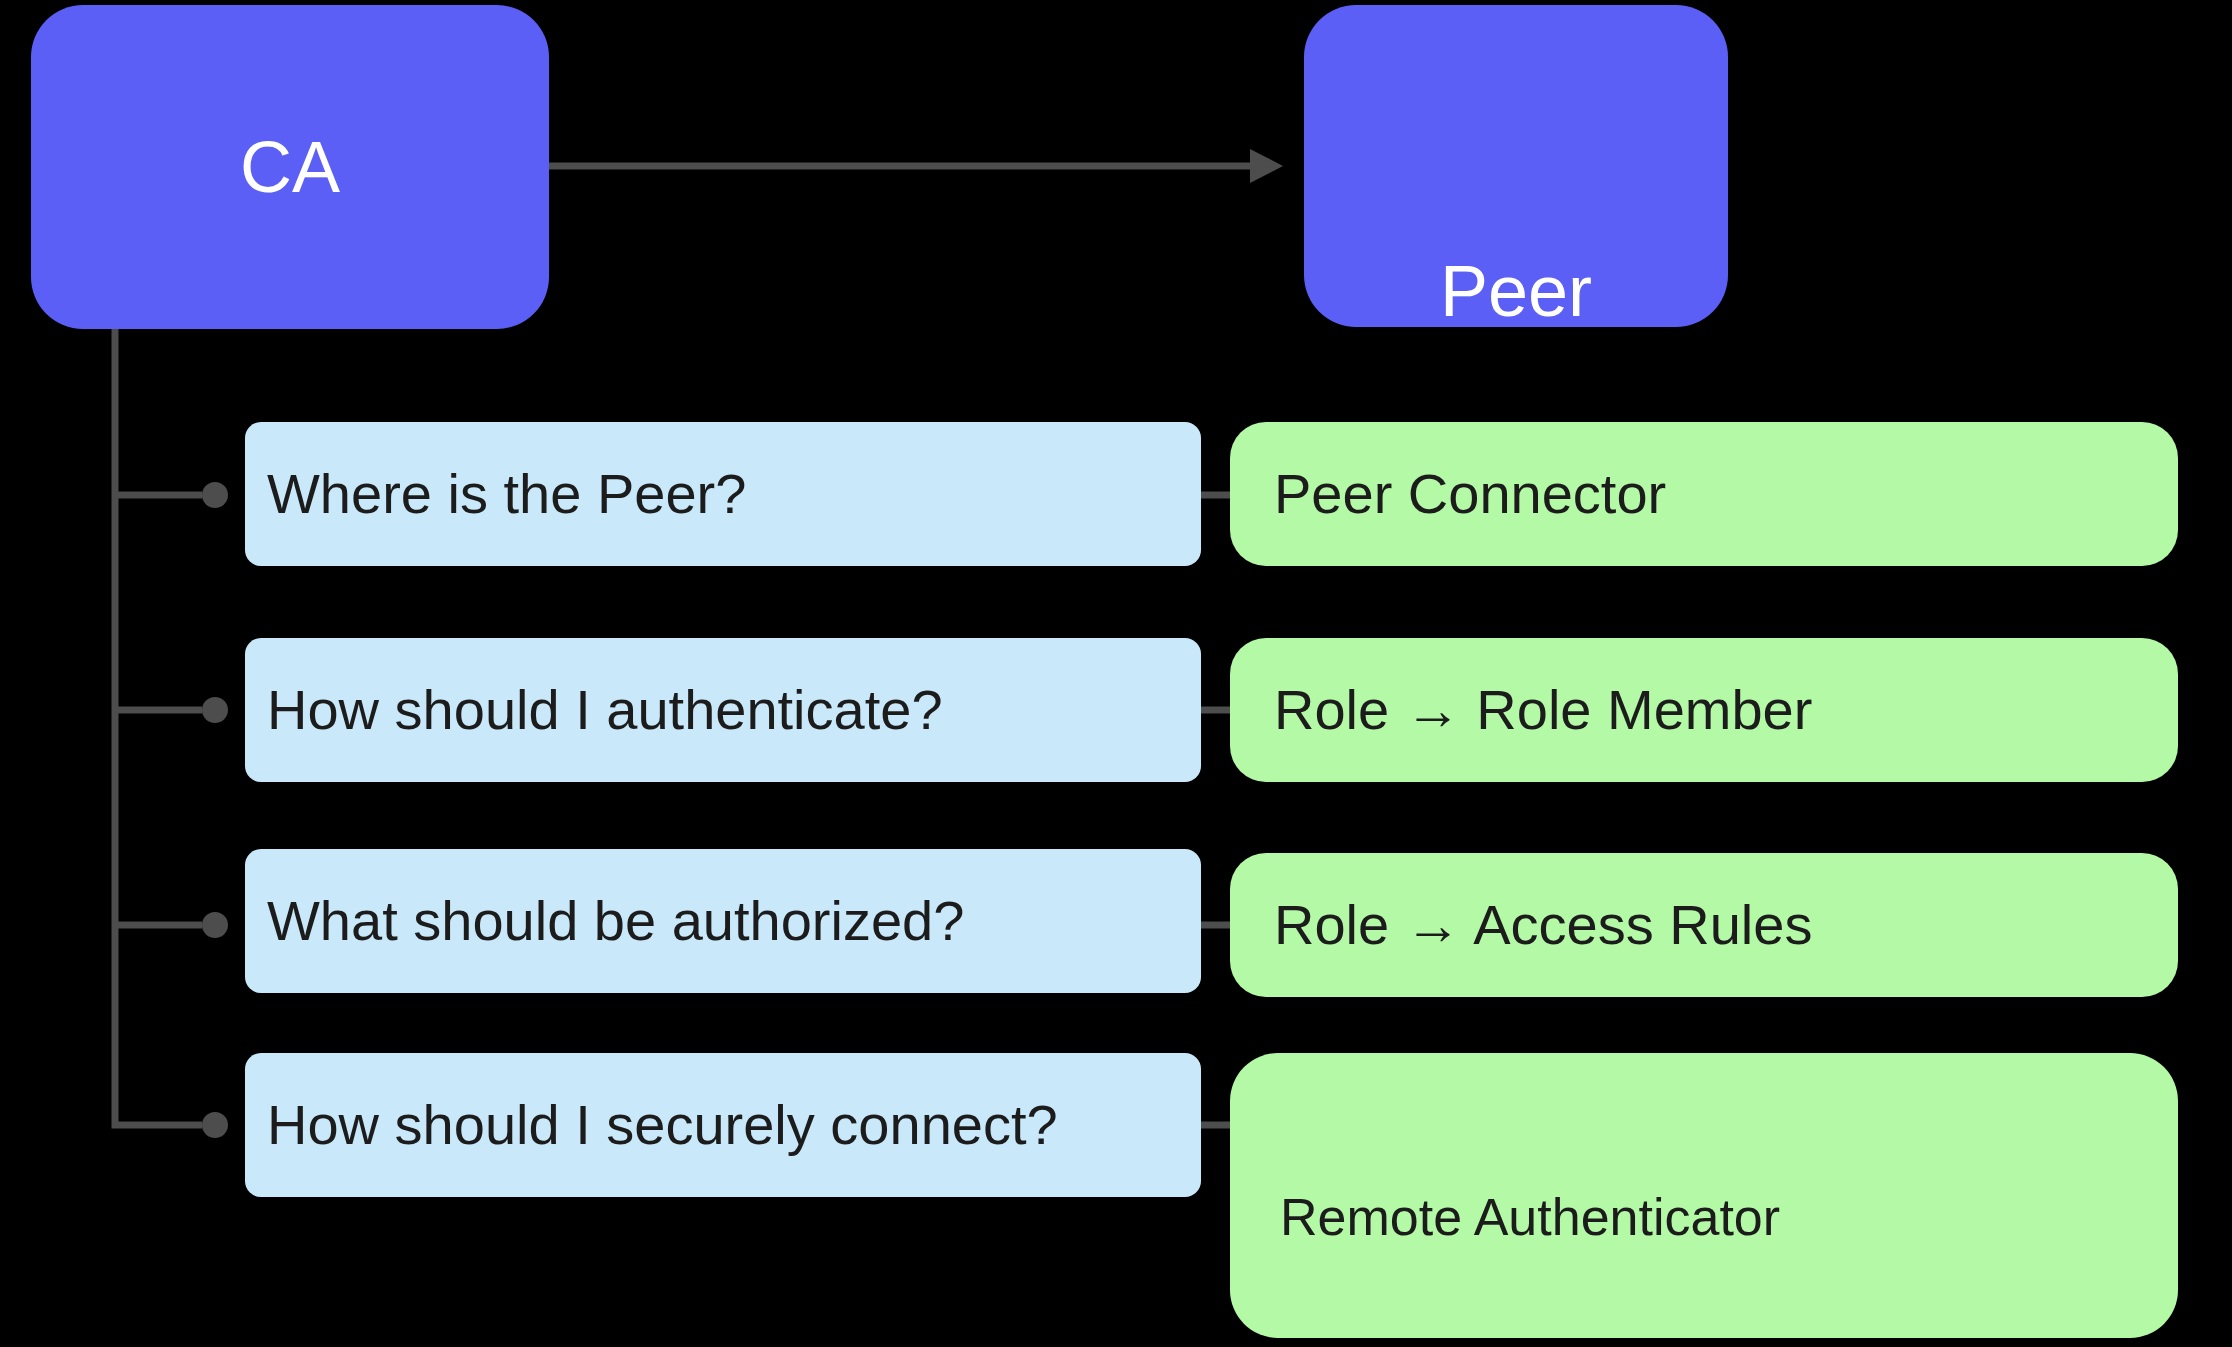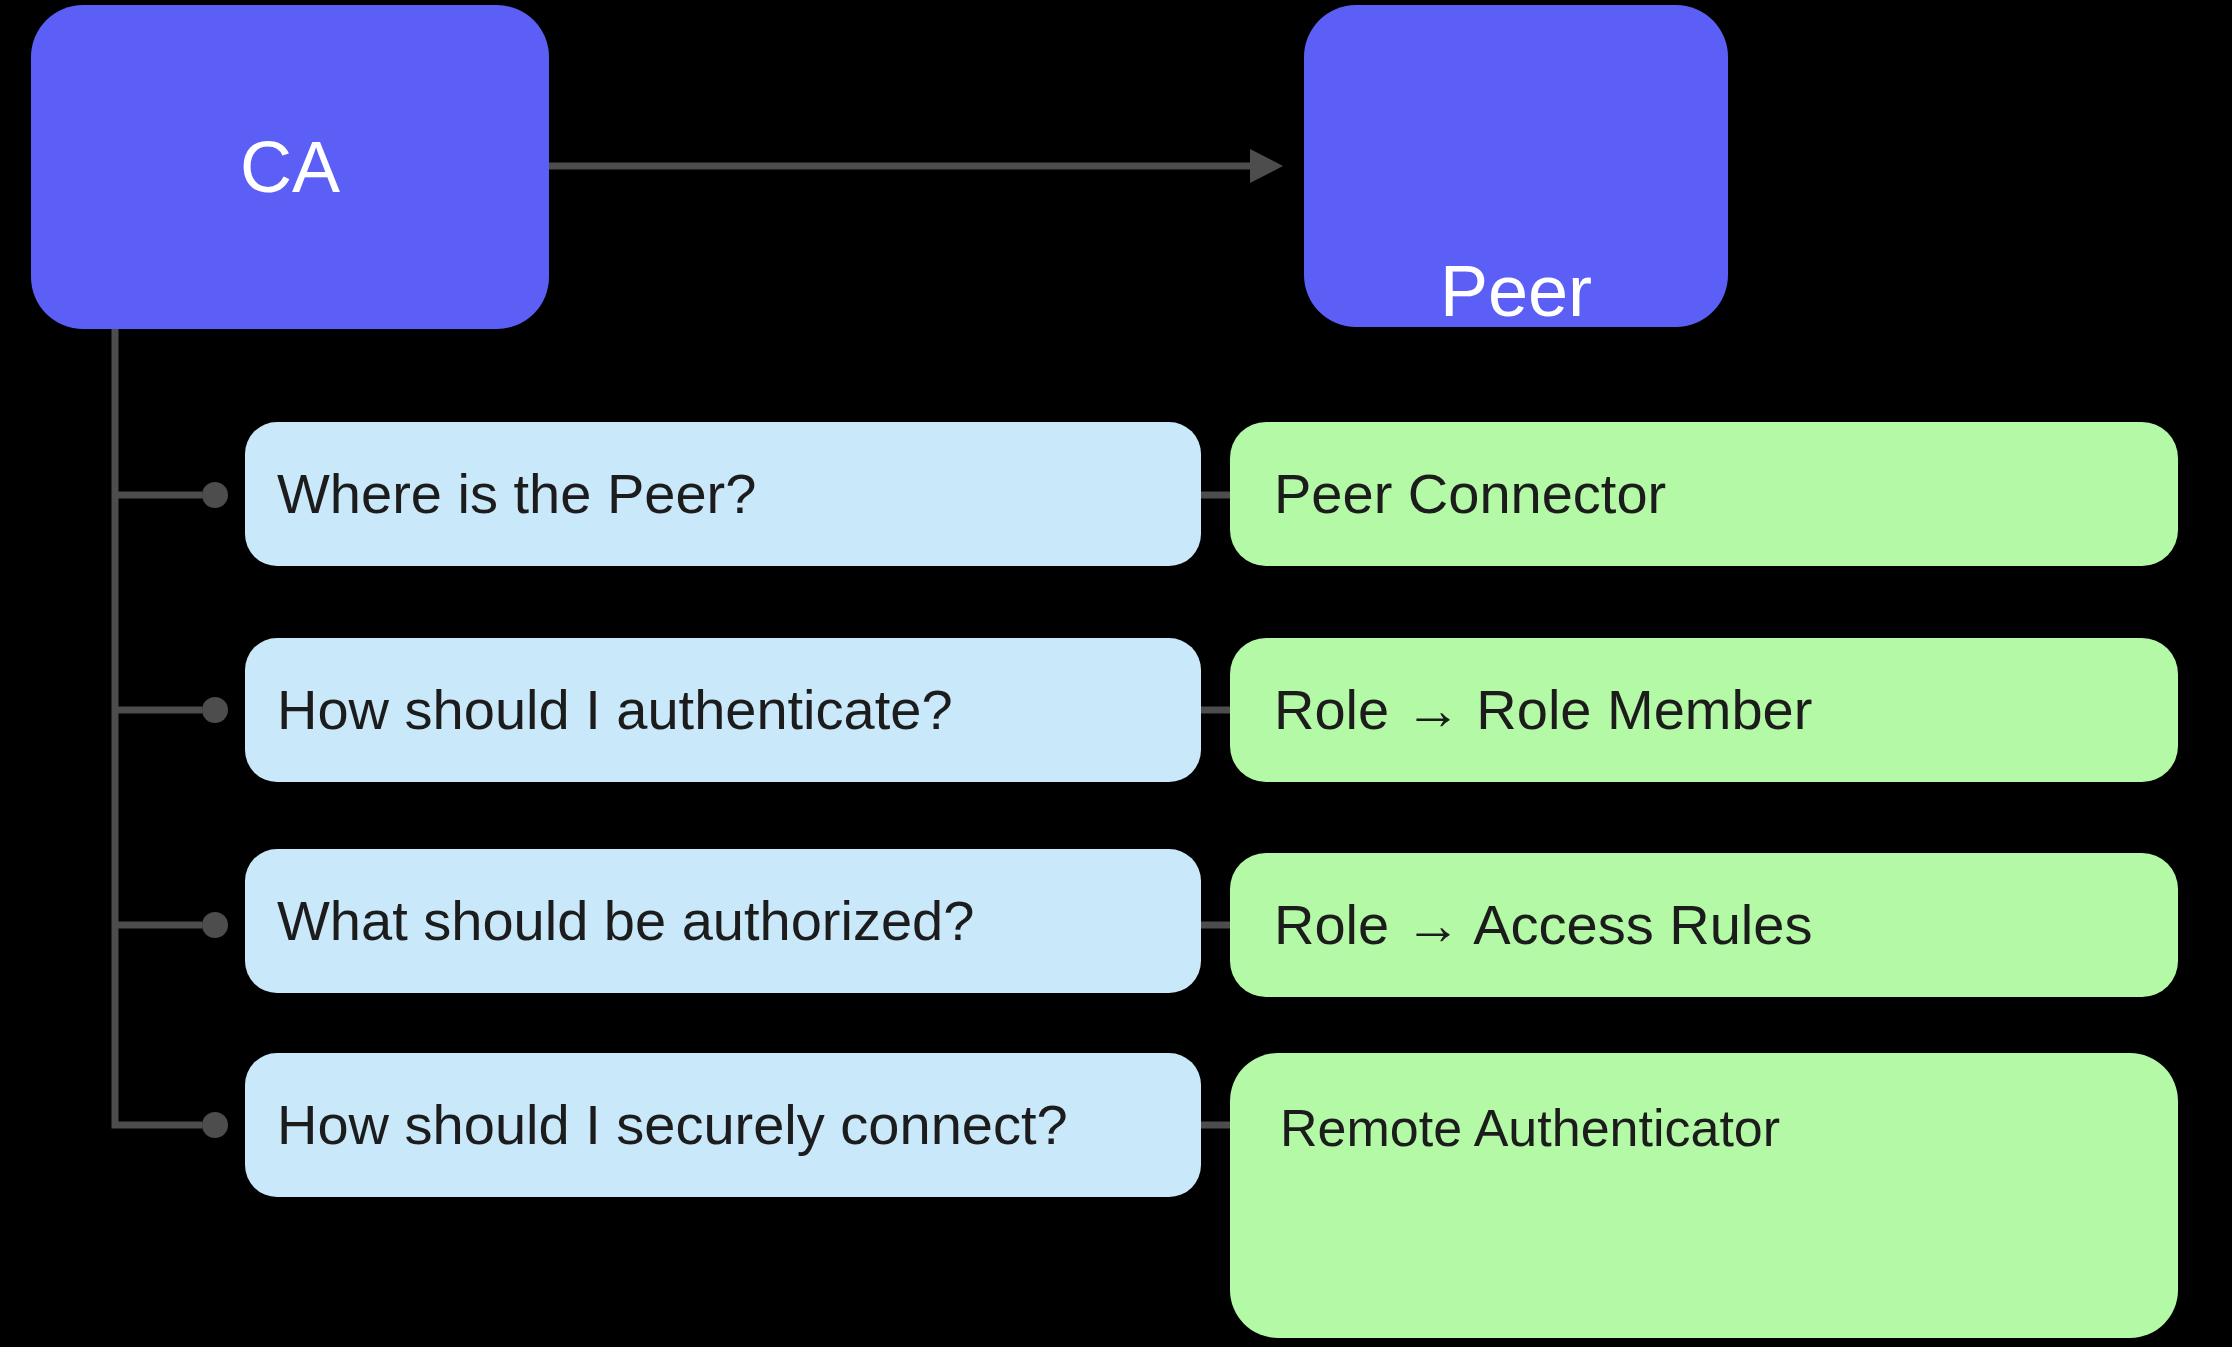--- a/index.html
+++ b/index.html
@@ -41,23 +41,23 @@
     border-radius:52px;
     justify-content:center;
     font-size:72px;
     line-height:1;
   }
   .node--ca{left:3px;top:5px;width:518px;height:324px;}
   .node--peer{left:1276px;top:5px;width:424px;height:322px;align-items:flex-end;}
   .qbox{
     background:var(--question);
     color:var(--text_dark);
-    border-radius:32px;
+    border-radius:16px;
     left:217px;width:956px;height:144px;
-    padding-left:32px;
+    padding-left:22px;
     font-size:56px;line-height:1;
   }
   .qbox--1{top:422px;}
   .qbox--2{top:638px;}
   .qbox--3{top:849px;}
   .qbox--4{top:1053px;}
   .abox{
     background:var(--answer);
     color:var(--text_dark);
     border-radius:36px;
@@ -65,22 +65,22 @@
     padding-left:44px;
     font-size:56px;line-height:1;
   }
   .abox--1{top:422px;}
   .abox--2{top:638px;}
   .abox--3{top:853px;}
   .abox--multi{
     top:1053px;height:285px;
     border-radius:48px;
     align-items:flex-start;
-    flex-direction:row;
-    justify-content:space-between;
+    flex-direction:column;
+    justify-content:center;
     padding:42px 30px 0 50px;
     font-size:52px;line-height:66px;
   }
   .abox-title{display:block;}
   .abox-bullets{
     margin:0;padding:0;list-style:none;
   }
   .abox-bullets li{
     position:relative;
     padding-left:74px;

